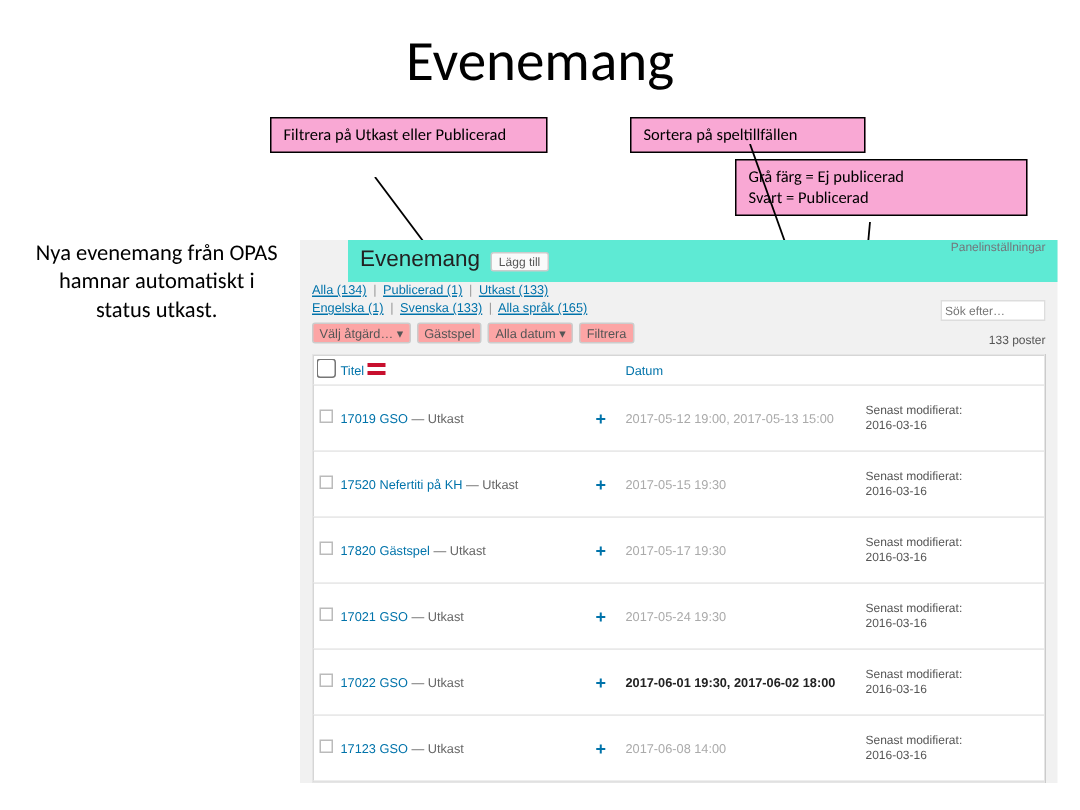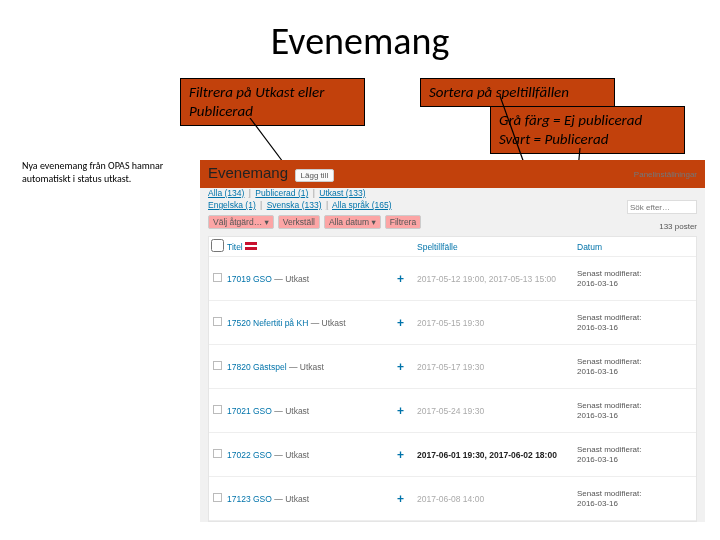--- a/index.html
+++ b/index.html
@@ -15,36 +15,36 @@
     font-size: 38px;
     font-weight: 400;
     text-align: center;
     margin-top: 18px;
     margin-bottom: 8px;
     color: #000;
   }
   .callout {
     position: absolute;
     border: 1.5px solid #000;
-    background: #c2410c;
+    background: #f9a8d4;
     padding: 4px 8px;
-    font-size: 15px;
+    font-size: 11px;
     line-height: 1.25;
-    font-style: italic;
   }
   .callout-filter { top: 78px; left: 180px; width: 185px; }
-  .callout-sort   { top: 78px; left: 420px; width: 195px; }
+  .callout-sort   { top: 78px; left: 420px; width: 157px; }
   .callout-color  { top: 106px; left: 490px; width: 195px; }
   .side-note {
     position: absolute;
     top: 160px;
     left: 22px;
     width: 165px;
-    font-size: 10px;
+    font-size: 15px;
     line-height: 1.25;
+    text-align: center;
   }
   .arrow {
     position: absolute;
     stroke: #000;
     stroke-width: 1.2;
     fill: none;
     pointer-events: none;
   }
   .screenshot {
     position: absolute;
@@ -52,22 +52,23 @@
     left: 200px;
     width: 505px;
     height: 362px;
     background: #f1f1f1;
     font-family: Arial, sans-serif;
     font-size: 9px;
     color: #555;
   }
   .sc-titlebar {
     height: 28px;
-    background: #c2410c;
+    background: #5eead4;
     padding: 4px 8px 0 8px;
+    margin-left: 32px;
   }
   .sc-title {
     font-size: 15px;
     color: #222;
     font-weight: 400;
     display: inline-block;
   }
   .sc-addbtn {
     display: inline-block;
     border: 1px solid #ccc;
@@ -108,21 +109,21 @@
     width: 70px;
     height: 14px;
     font-size: 8px;
     padding: 0 2px;
     background: #fff;
     color: #999;
   }
   .sc-panelopts {
     position: absolute;
     right: 8px;
-    top: 10px;
+    top: 0;
     font-size: 8px;
     color: #72777c;
     padding-left: 47px;
   }
   .sc-count {
     position: absolute;
     right: 8px;
     top: 62px;
     font-size: 8px;
     color: #555;
@@ -215,31 +216,30 @@
     <span class="pipe">|</span>
     <span>Svenska (133)</span>
     <span class="pipe">|</span>
     <span>Alla språk (165)</span>
   </div>
   <input class="sc-search" placeholder="Sök efter…" style="">
   <div class="sc-count">133 poster</div>
 
   <div class="sc-toolbar">
     <span class="sc-select"><span>Välj åtgärd…</span> ▾</span>
-    <span class="sc-btn">Verkställ</span>
+    <span class="sc-btn">Gästspel</span>
     <span class="sc-select"><span>Alla datum</span> ▾</span>
     <span class="sc-btn">Filtrera</span>
   </div>
 
   <div class="sc-table">
     <div class="sc-head">
       <div class="cb"><input type="checkbox" style=""></div>
       <div><span>Titel</span> <span class="flag"></span></div>
       <div></div>
-      <div>Speltillfälle</div>
       <div>Datum</div>
     </div>
     <div id="rows">
         <div class="sc-row">
           <div class="cb"><input type="checkbox" style=""></div>
           <div><span class="row-title">17019 GSO</span> <span class="row-status">— Utkast</span></div>
           <div class="plus">+</div>
           <div class="speltid ">2017-05-12 19:00, 2017-05-13 15:00</div>
           <div class="datum">Senast modifierat:<br>2016-03-16</div>
         </div>

